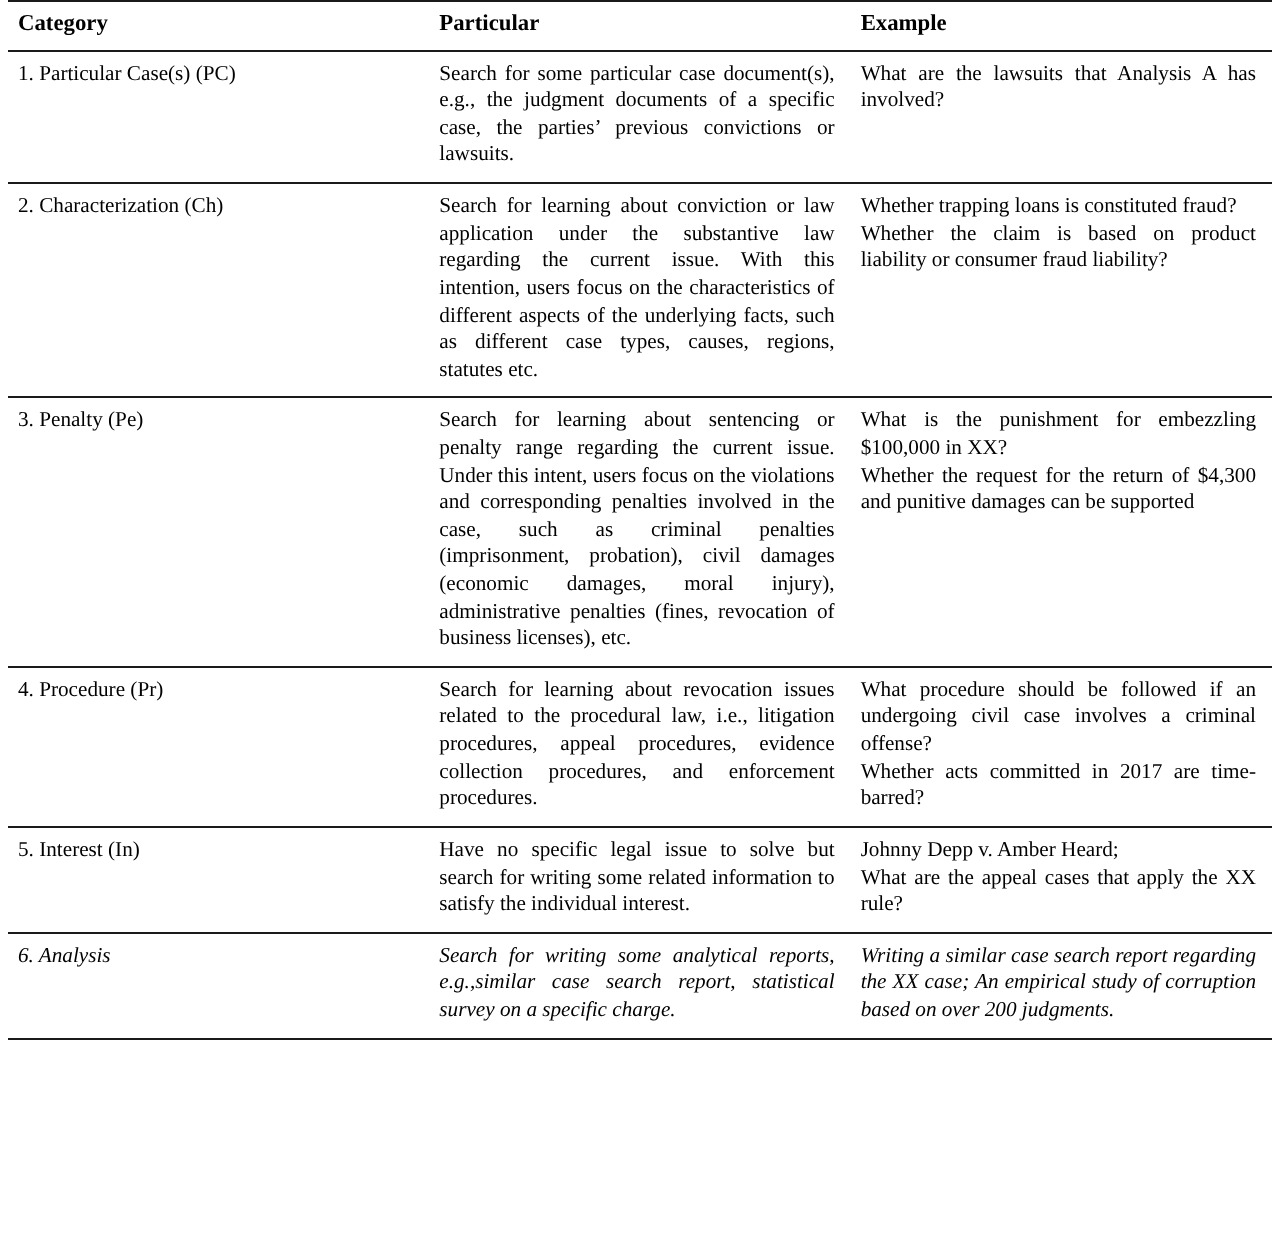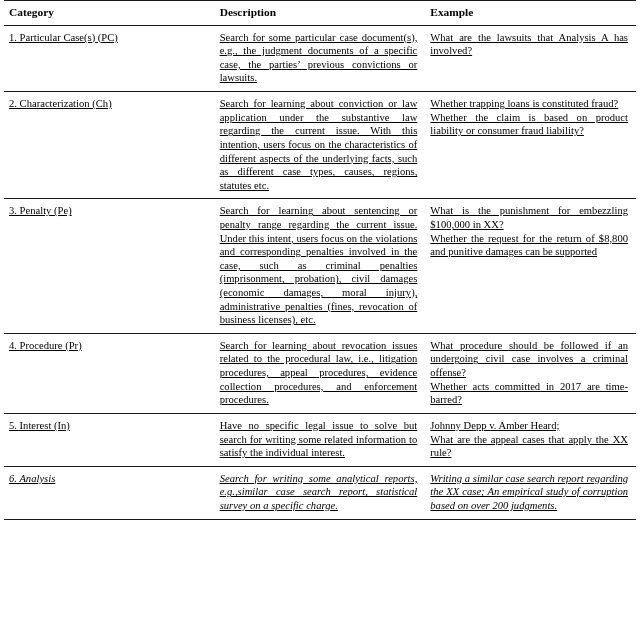--- a/index.html
+++ b/index.html
@@ -49,21 +49,20 @@
     border-bottom: 1.1px solid #1a1a1a;
   }
   table.taxonomy thead th.col-cat  { width: 172px; padding-left: 5px; }
   table.taxonomy thead th.col-desc { width: 292px; padding-left: 5px; }
   table.taxonomy thead th.col-ex   { width: 163px; padding-left: 5px; margin-left: 36px; }
 
   table.taxonomy tbody td {
     vertical-align: top;
     padding: 5px 8px 6px 5px;
     border-bottom: 1.1px solid #1a1a1a;
-    text-decoration: underline;
   }
   table.taxonomy tbody tr:last-child td {
     border-bottom: 1.6px solid #1a1a1a;
   }
 
   td.cell-category {
     width: 172px;
     text-align: left;
     white-space: nowrap;
   }
@@ -96,21 +95,21 @@
 <body>
 
 <div class="table-wrap">
   <table class="taxonomy">
     <thead>
       <tr class="rule-top">
         <td colspan="3"></td>
       </tr>
       <tr>
         <th class="col-cat">Category</th>
-        <th class="col-desc">Description</th>
+        <th class="col-desc">Particular</th>
         <th class="col-ex">Example</th>
       </tr>
     </thead>
     <tbody>
 
       <tr>
         <td class="cell-category">1. Particular Case(s) (PC)</td>
         <td class="cell-description hyph">Search for some particular case document(s), e.g., the judgment documents of a specific case, the parties’ previous convictions or lawsuits.</td>
         <td class="cell-example hyph">
           <span class="example-line">What are the lawsuits that Analysis A has involved?</span>
@@ -124,21 +123,21 @@
           <span class="example-line">Whether trapping loans is constituted fraud?</span>
           <span class="example-line">Whether the claim is based on product liability or consumer fraud liability?</span>
         </td>
       </tr>
 
       <tr>
         <td class="cell-category">3. Penalty (Pe)</td>
         <td class="cell-description hyph">Search for learning about sentencing or penalty range regarding the current issue. Under this intent, users focus on the violations and corresponding penalties involved in the case, such as criminal penalties (imprisonment, probation), civil damages (economic damages, moral injury), administrative penalties (fines, revocation of business licenses), etc.</td>
         <td class="cell-example hyph">
           <span class="example-line">What is the punishment for embezzling $100,000 in XX?</span>
-          <span class="example-line">Whether the request for the return of $8,800 and punitive damages can be supported</span>
+          <span class="example-line">Whether the request for the return of $4,300 and punitive damages can be supported</span>
         </td>
       </tr>
 
       <tr>
         <td class="cell-category">4. Procedure (Pr)</td>
         <td class="cell-description hyph">Search for learning about revocation issues related to the procedural law, i.e., litigation procedures, appeal procedures, evidence collection procedures, and enforcement procedures.</td>
         <td class="cell-example hyph">
           <span class="example-line">What procedure should be followed if an undergoing civil case involves a criminal offense?</span>
           <span class="example-line">Whether acts committed in 2017 are time-barred?</span>
         </td>

